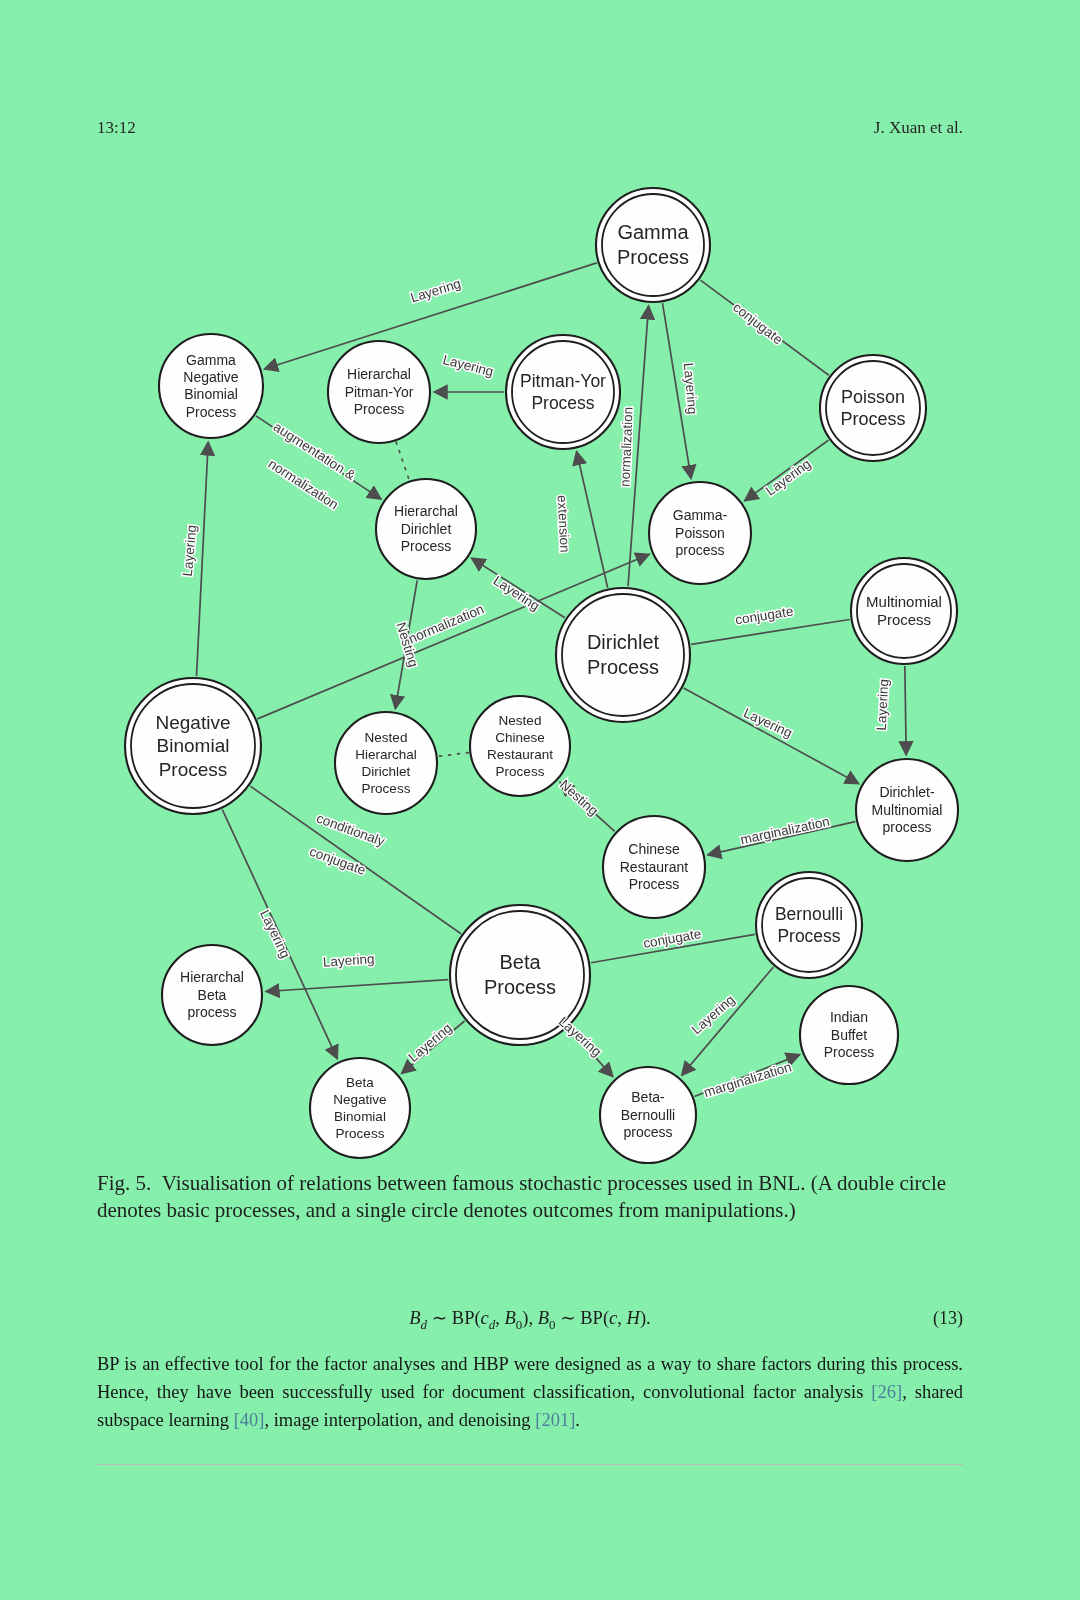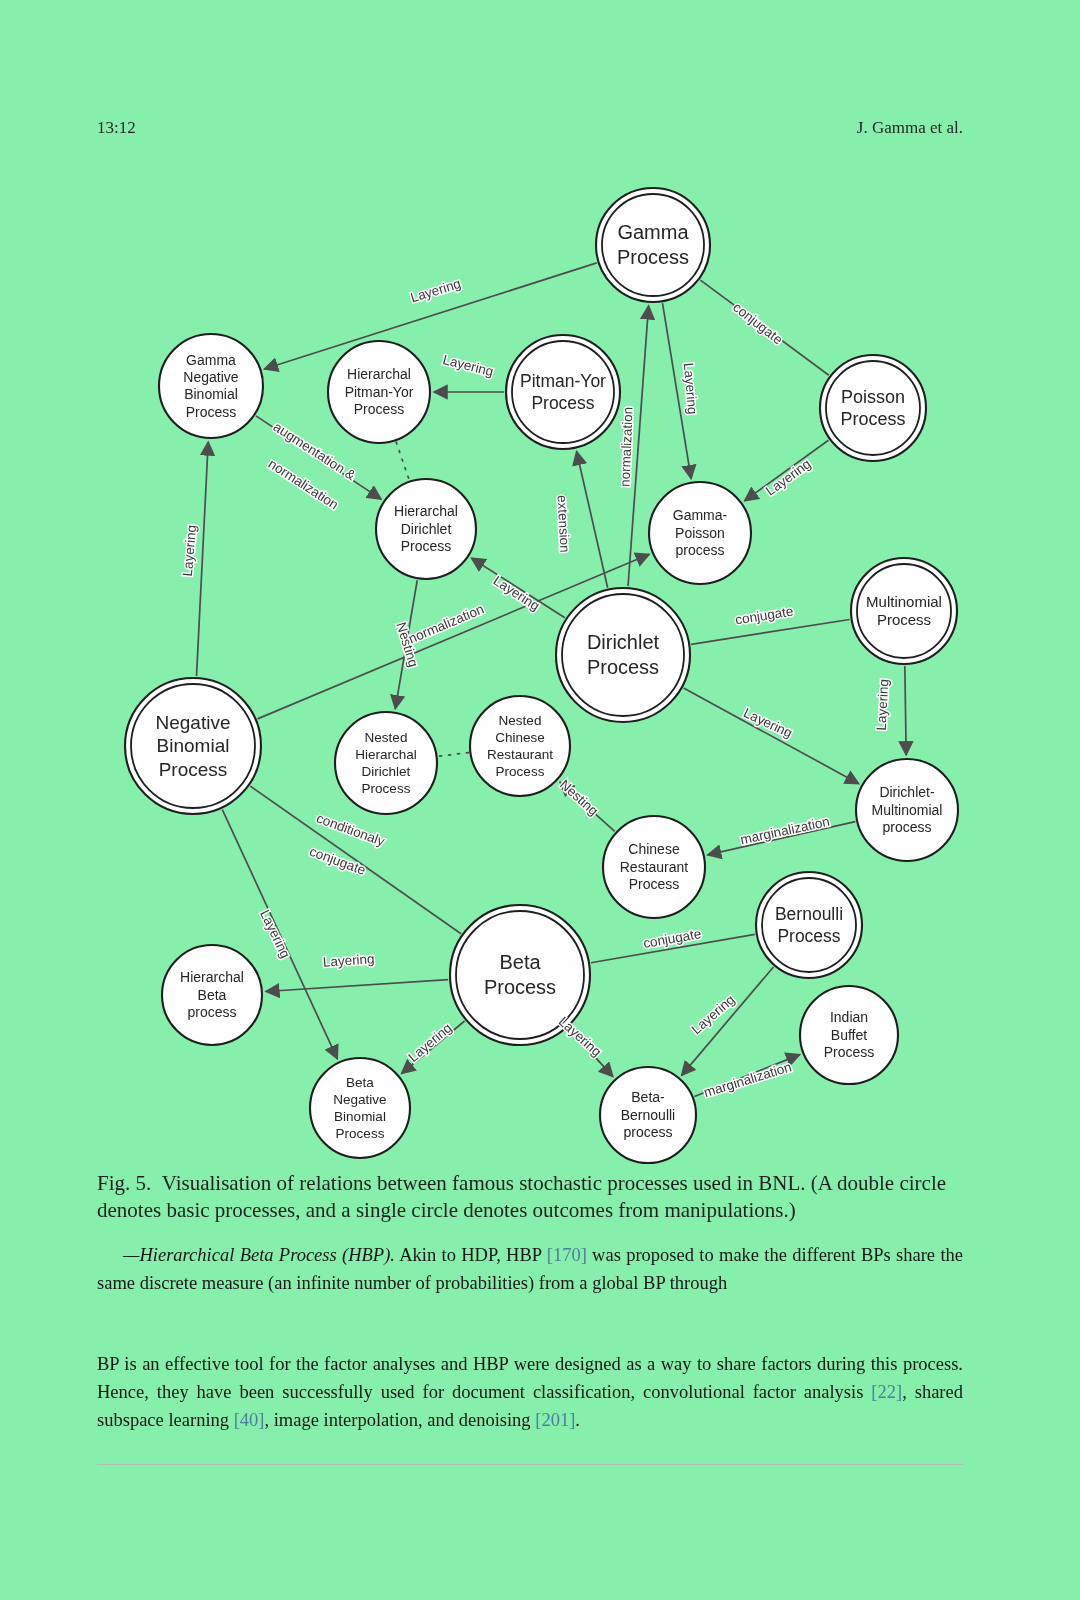--- a/index.html
+++ b/index.html
@@ -23,21 +23,21 @@
             border-top:1px solid #b9b9b9;}
   .footer{position:absolute;top:1481px;left:97px;width:866px;margin:0;font-size:15.5px;color:#2b2b2b;}
 </style>
 </head>
 <body>
 
 <div class="page">
 
   <div class="header">
     <span>13:12</span>
-    <span class="right">J. Gamma et al.</span>
+    <span class="right">J. Xuan et al.</span>
   </div>
 
   <svg id="diagram" viewBox="0 0 1080 1180" xmlns="http://www.w3.org/2000/svg">
       <defs>
         <marker id="arr" viewBox="0 0 10 10" refX="9" refY="5" markerWidth="9" markerHeight="9" orient="auto-start-reverse">
           <path d="M0,0 L10,5 L0,10 z" fill="#4d4d4d"></path>
         </marker>
       </defs>
       <line x1="596.7907558866945" y1="262.93100321261556" x2="264.3511469550018" y2="368.9807427134496" stroke="#4d4d4d" stroke-width="1.7" marker-end="url(#arr)"></line>
       <line x1="700.4060569071331" y1="280.12357852664866" x2="828.8079130526725" y2="375.2576810344801" stroke="#4d4d4d" stroke-width="1.7"></line>
@@ -178,20 +178,23 @@
       <text transform="translate(349,965) rotate(-4)" text-anchor="middle" fill="#3a3a3a" font-size="13.5" font-family="&quot;Liberation Sans&quot;, sans-serif" paint-order="stroke" stroke="#fefefe" stroke-width="3">Layering</text>
       <text transform="translate(433,1046) rotate(-40)" text-anchor="middle" fill="#3a3a3a" font-size="13.5" font-family="&quot;Liberation Sans&quot;, sans-serif" paint-order="stroke" stroke="#fefefe" stroke-width="3">Layering</text>
       <text transform="translate(673,943) rotate(-10)" text-anchor="middle" fill="#3a3a3a" font-size="13.5" font-family="&quot;Liberation Sans&quot;, sans-serif" paint-order="stroke" stroke="#fefefe" stroke-width="3">conjugate</text>
       <text transform="translate(577,1040) rotate(42)" text-anchor="middle" fill="#3a3a3a" font-size="13.5" font-family="&quot;Liberation Sans&quot;, sans-serif" paint-order="stroke" stroke="#fefefe" stroke-width="3">Layering</text>
       <text transform="translate(716,1018) rotate(-41)" text-anchor="middle" fill="#3a3a3a" font-size="13.5" font-family="&quot;Liberation Sans&quot;, sans-serif" paint-order="stroke" stroke="#fefefe" stroke-width="3">Layering</text>
       <text transform="translate(749,1084) rotate(-17)" text-anchor="middle" fill="#3a3a3a" font-size="13.5" font-family="&quot;Liberation Sans&quot;, sans-serif" paint-order="stroke" stroke="#fefefe" stroke-width="3">marginalization</text>
     </svg>
 
   <p class="caption"><span>Fig. 5.</span>&nbsp;&nbsp;<span>Visualisation of relations between famous stochastic processes used in BNL. (A double circle denotes basic processes, and a single circle denotes outcomes from manipulations.)</span></p>
 
-  <p class="body para1"><i>—Hierarchical Beta Process (HBP).</i> Akin to HDP, HBP <span class="cite">[170]</span> was proposed to make the different BPs share the same discrete measure (an infinite number of probabilities) from a global BP through</p>
-
-
-  <p class="body para2">BP is an effective tool for the factor analyses and HBP were designed as a way to share factors during this process. Hence, they have been successfully used for document classification, convolutional factor analysis <span class="cite">[22]</span>, shared subspace learning <span class="cite">[40]</span>, image interpolation, and denoising <span class="cite">[201]</span>.</p>
+
+  <div class="eqrow">
+    <span class="eq"><i>B</i><sub><i>d</i></sub> ∼ BP(<i>c</i><sub><i>d</i></sub>, <i>B</i><sub>0</sub>),   <i>B</i><sub>0</sub> ∼ BP(<i>c</i>, <i>H</i>).</span>
+    <span class="eqnum">(13)</span>
+  </div>
+
+  <p class="body para2">BP is an effective tool for the factor analyses and HBP were designed as a way to share factors during this process. Hence, they have been successfully used for document classification, convolutional factor analysis <span class="cite">[26]</span>, shared subspace learning <span class="cite">[40]</span>, image interpolation, and denoising <span class="cite">[201]</span>.</p>
 
   <div class="footrule"></div>
 
 </div>
 
 </body></html>

